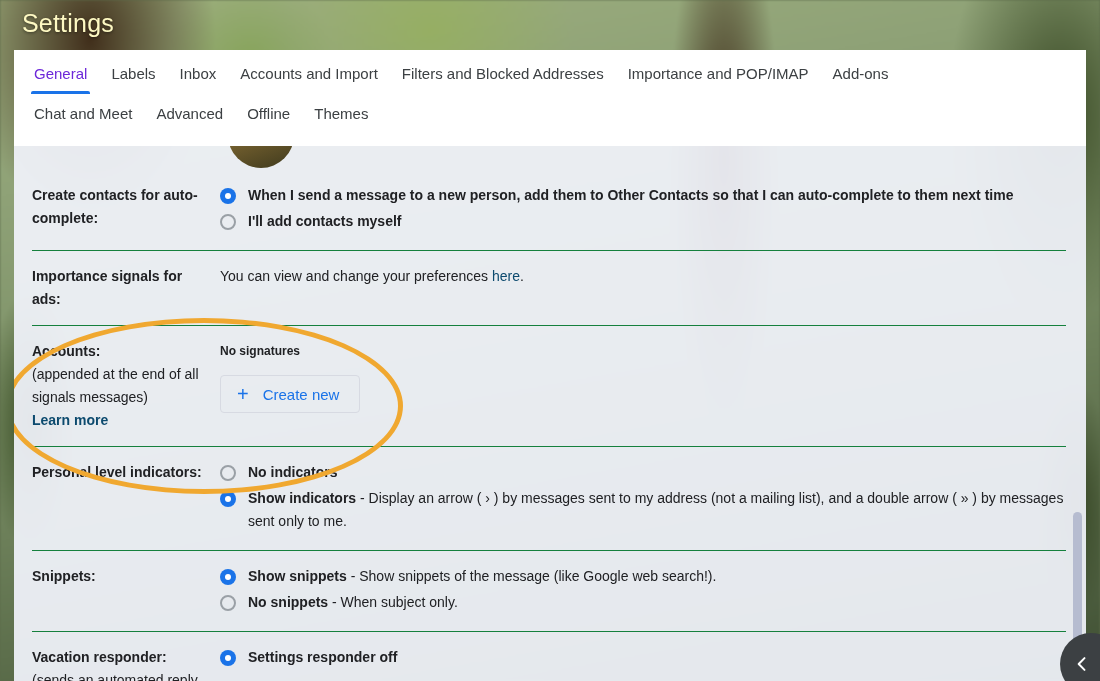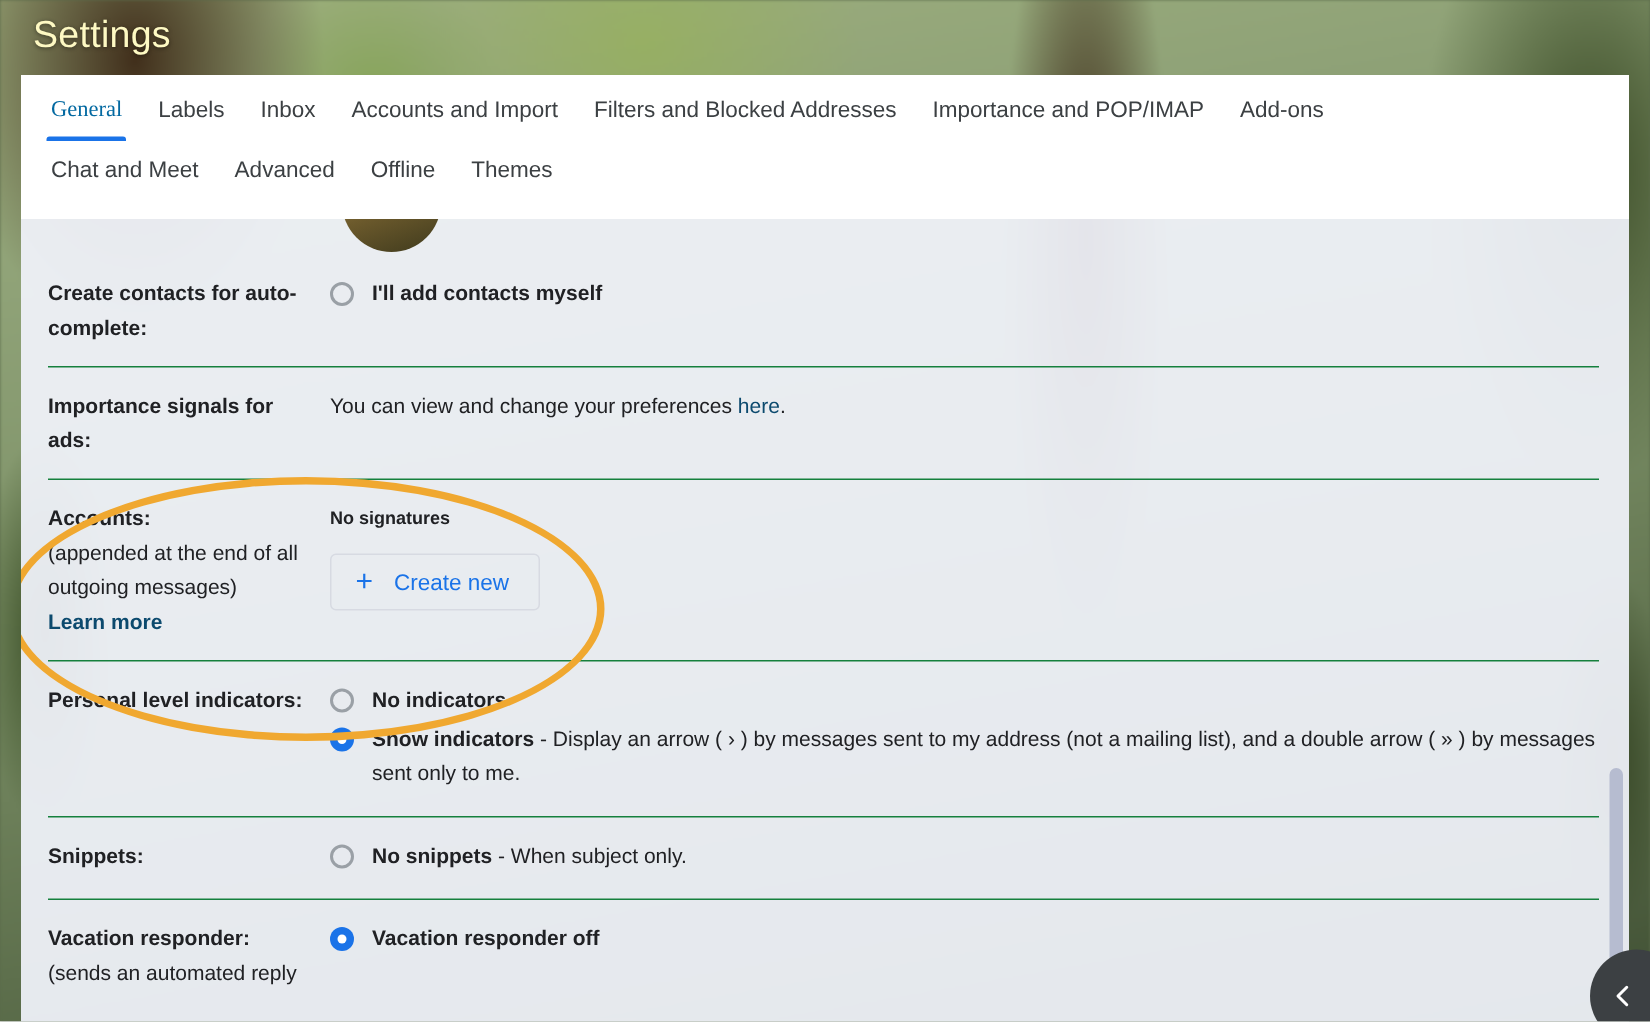--- a/index.html
+++ b/index.html
@@ -65,21 +65,21 @@
   .tabrow.row1 { padding-top: 14px; }
   .tabrow.row2 { padding-top: 10px; }
   .tab {
     position: relative;
     font-size: 15px;
     color: #3c4043;
     padding: 0 12px 11px 12px;
     line-height: 19px;
     cursor: pointer;
   }
-  .tab.active { color: #0369a1; font-weight: 500; font-family: Liberation Serif, serif; }
+  .tab.active { color: #6d28d9; font-weight: 500; }
   .tab.active::after {
     content: "";
     position: absolute;
     left: 9px; right: 9px; bottom: 0;
     height: 3px;
     background: #1a73e8;
     border-radius: 2px 2px 0 0;
   }
 
   
@@ -257,39 +257,45 @@
 
   <div class="panel">
     <div class="panel-inner">
 
       <div class="avatar-sliver"></div>
 
       <div class="row first">
         <div class="rowlabel">Create contacts for auto-complete:</div>
         <div class="rowbody">
           <div class="opt">
+            <span class="radio on"></span>
+            <span class="opt-text">
+              <b>When I send a message to a new person, add them to Other Contacts so that I can auto-complete to them next time</b>
+            </span>
+          </div>
+          <div class="opt">
             <span class="radio off"></span>
             <span class="opt-text">
               <b>I'll add contacts myself</b>
             </span>
           </div>
         </div>
       </div>
 
       <div class="row">
         <div class="rowlabel">Importance signals for ads:</div>
         <div class="rowbody">
           <span>You can view and change your preferences </span><a class="link">here</a><span>.</span>
         </div>
       </div>
 
       <div class="row">
         <div class="rowlabel">
           <div>Accounts:</div>
-          <div class="sub">(appended at the end of all outgoing messages)</div>
+          <div class="sub">(appended at the end of all signals messages)</div>
           <a class="link">Learn more</a>
         </div>
         <div class="rowbody">
           <div class="nosig">No signatures</div>
           <button class="create-new">
             <span class="plus-icon">+</span>
             <span>Create new</span>
           </button>
         </div>
       </div>
@@ -309,38 +315,44 @@
               <b>Show indicators</b><span class="norm"> - Display an arrow ( › ) by messages sent to my address (not a mailing list), and a double arrow ( » ) by messages sent only to me.</span>
             </span>
           </div>
         </div>
       </div>
 
       <div class="row">
         <div class="rowlabel">Snippets:</div>
         <div class="rowbody">
           <div class="opt">
+            <span class="radio on"></span>
+            <span class="opt-text">
+              <b>Show snippets</b><span class="norm"> - Show snippets of the message (like Google web search!).</span>
+            </span>
+          </div>
+          <div class="opt">
             <span class="radio off"></span>
             <span class="opt-text">
               <b>No snippets</b><span class="norm"> - When subject only.</span>
             </span>
           </div>
         </div>
       </div>
 
       <div class="row">
         <div class="rowlabel">
           <div>Vacation responder:</div>
           <div class="sub">(sends an automated reply</div>
         </div>
         <div class="rowbody">
           <div class="opt">
             <span class="radio on"></span>
             <span class="opt-text">
-              <b>Vacation responder off</b>
+              <b>Settings responder off</b>
             </span>
           </div>
         </div>
       </div>
 
     </div>
 
     <div class="highlight-ellipse"></div>
 
     <div class="scrollbar-track">

